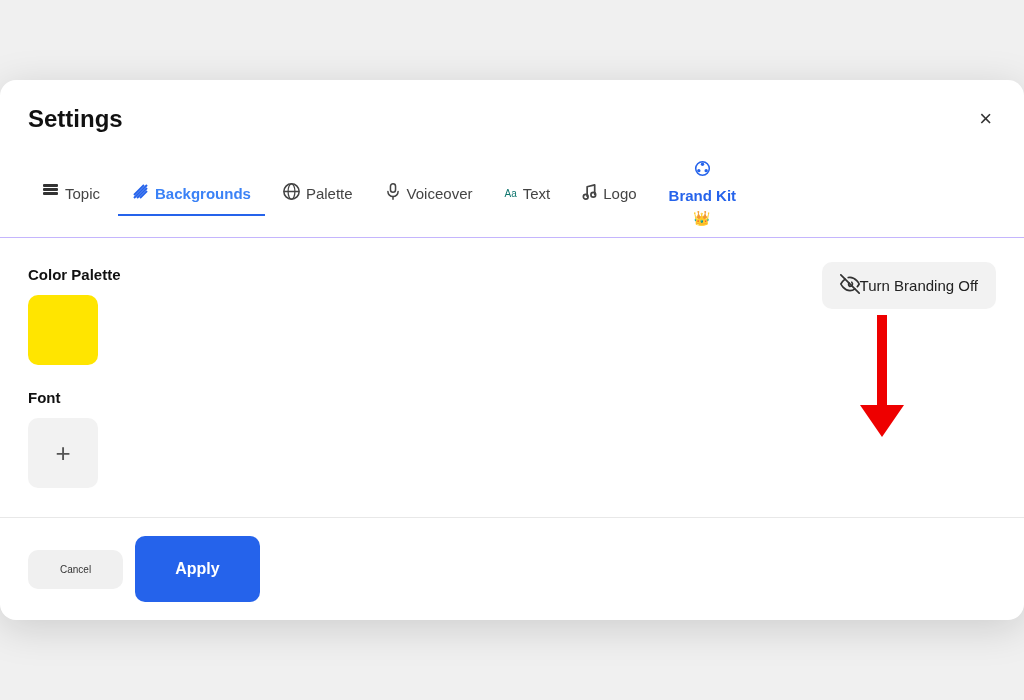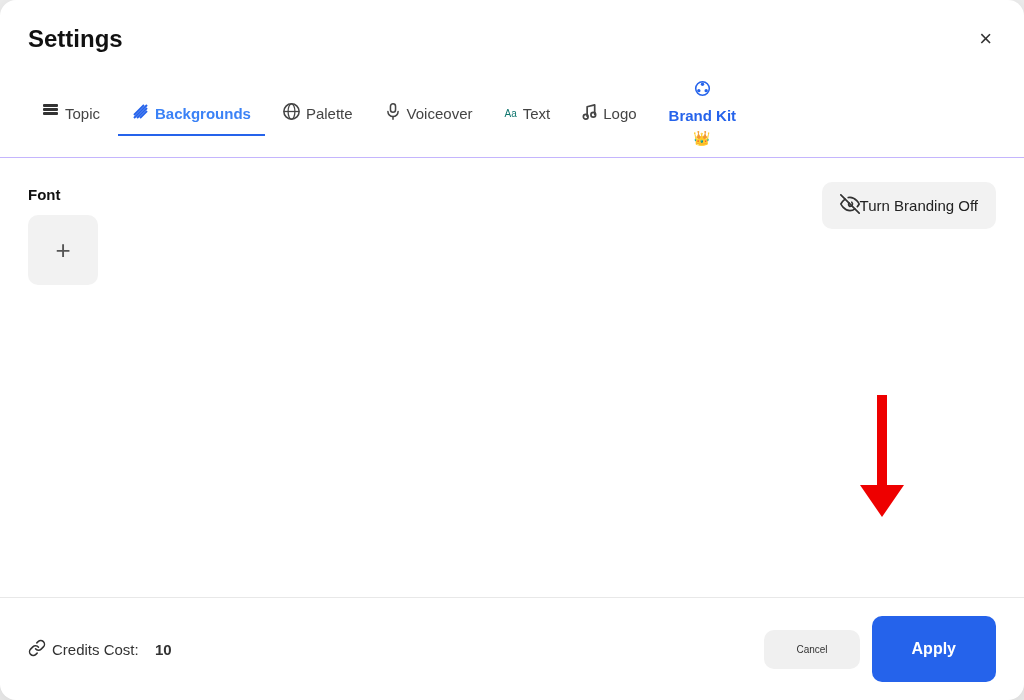--- a/index.html
+++ b/index.html
@@ -8,21 +8,21 @@
       display: flex;
       align-items: center;
       justify-content: center;
       min-height: 100vh;
       font-family: -apple-system, BlinkMacSystemFont, 'Segoe UI', sans-serif;
     }
     .modal {
       background: #ffffff;
       border-radius: 16px;
       width: 1024px;
-      height: 700px;
+      height: 540px;
       position: relative;
       box-shadow: 0 8px 40px rgba(0,0,0,0.15);
       display: flex;
       flex-direction: column;
       overflow: hidden;
     }
     .modal-header {
       padding: 24px 28px 0 28px;
       display: flex;
       align-items: center;
@@ -307,40 +307,35 @@
           <path d="M17.94 17.94A10.07 10.07 0 0 1 12 20c-7 0-11-8-11-8a18.45 18.45 0 0 1 5.06-5.94" stroke="#333" stroke-width="2" stroke-linecap="round"></path>
           <path d="M9.9 4.24A9.12 9.12 0 0 1 12 4c7 0 11 8 11 8a18.5 18.5 0 0 1-2.16 3.19" stroke="#333" stroke-width="2" stroke-linecap="round"></path>
           <path d="M1 1l22 22" stroke="#333" stroke-width="2" stroke-linecap="round"></path>
           <path d="M10.73 10.73A3 3 0 0 0 12 15a3 3 0 0 0 2.12-5.12" stroke="#333" stroke-width="2" stroke-linecap="round"></path>
         </svg>
       </span>
       <span>Turn Branding Off</span>
     </button>
 
 
+    <div class="color-palette-section">
+      <div class="section-label">Color Palette</div>
+      <div class="color-swatch" style="background: #FFE500;"></div>
+    </div>
 
     <div class="font-section">
       <div class="section-label">Font</div>
       <button class="add-font-btn">+</button>
     </div>
 
     <div class="red-arrow-container">
       <div class="red-arrow-shaft"></div>
       <div class="red-arrow-head"></div>
     </div>
   </div>
 
   <div class="modal-footer">
-    <div class="credits-cost">
-      <span>
-        <svg width="18" height="18" viewBox="0 0 24 24" fill="none">
-          <path d="M10 13a5 5 0 0 0 7.54.54l3-3a5 5 0 0 0-7.07-7.07l-1.72 1.71" stroke="#333" stroke-width="2" stroke-linecap="round"></path>
-          <path d="M14 11a5 5 0 0 0-7.54-.54l-3 3a5 5 0 0 0 7.07 7.07l1.71-1.71" stroke="#333" stroke-width="2" stroke-linecap="round"></path>
-        </svg>
-      </span>
-      <span>Credits Cost:</span>&nbsp;<strong>10</strong>
-    </div>
     <div class="footer-btns">
       <button class="cancel-btn">Cancel</button>
       <button class="apply-btn">Apply</button>
     </div>
   </div>
 </div>
 
 </body></html>

